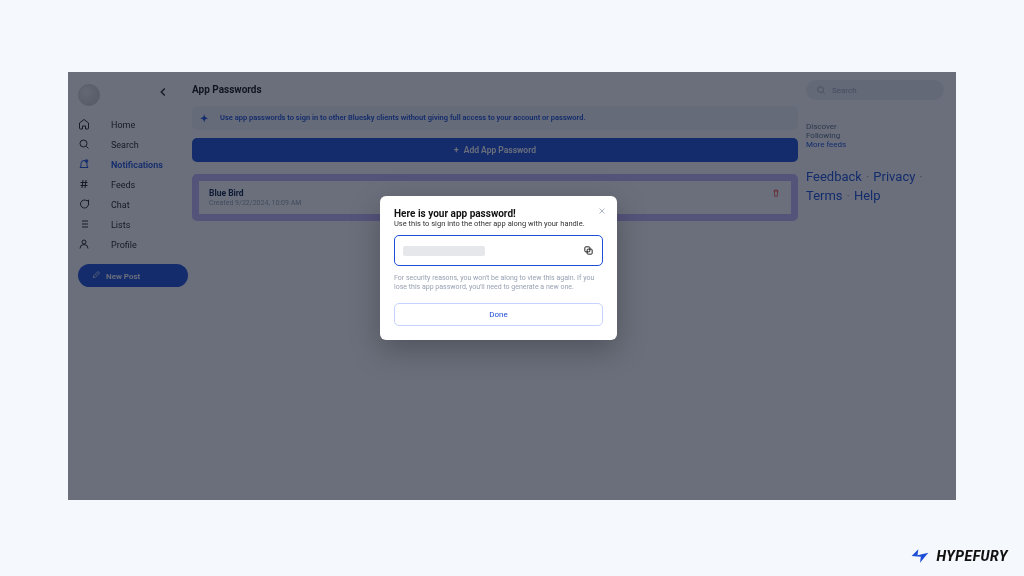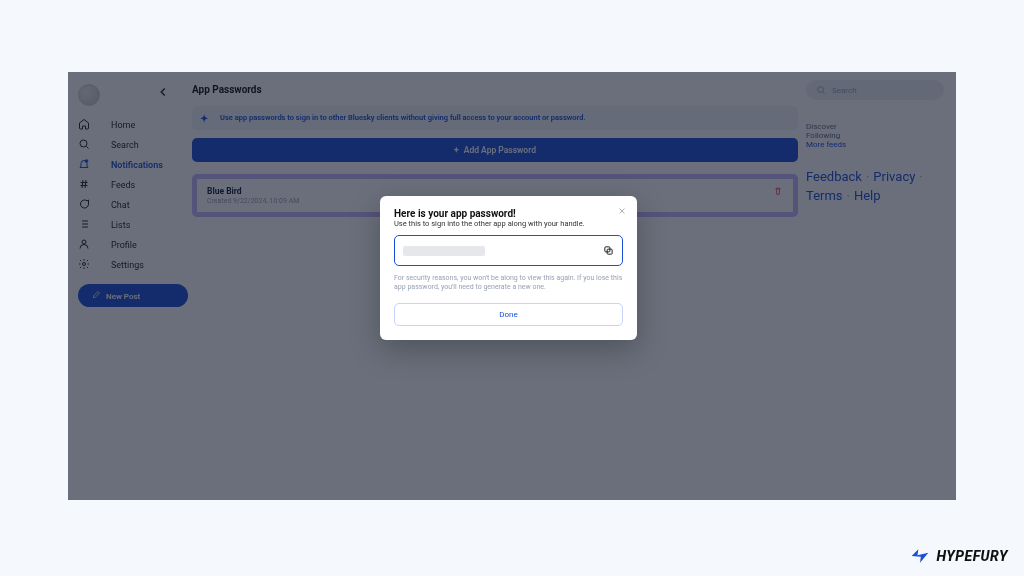--- a/index.html
+++ b/index.html
@@ -14,36 +14,36 @@
 .nav-item.active .ic svg path, .nav-item.active .ic svg circle { stroke: #1d4ed8; }
 .new-post { margin: 10px 0 0 10px; background: #1d4ed8; color: #fff; border: none; border-radius: 14px; padding: 6px 14px; font-size: 8px; font-weight: 600; display: inline-flex; align-items: flex-end; gap: 5px; cursor: pointer; }
 .main { flex: 1; display: flex; flex-direction: column; padding: 6px 8px 0 4px; }
 .main-header { display: flex; align-items: center; position: relative; height: 22px; }
 .back-chevron { position: absolute; left: -36px; top: 6px; cursor: pointer; }
 .page-title { width: 100%; text-align: left; font-size: 10px; font-weight: 700; color: #111; }
 .info-box { margin-top: 6px; background: #f1f4f8; border-radius: 5px; padding: 7px 10px 7px 28px; position: relative; }
 .info-box .info-icon { position: absolute; left: 8px; top: 7px; color: #1d4ed8; font-size: 10px; font-weight: 700; }
 .info-text { font-size: 7.5px; font-weight: 600; color: #1d4ed8; line-height: 1.3; }
 .add-btn { margin-top: 8px; width: 100%; background: #1d4ed8; color: #fff; border: none; border-radius: 5px; padding: 7px 0; font-size: 8.5px; font-weight: 600; cursor: pointer; display: flex; align-items: center; justify-content: center; gap: 5px; }
-.pw-card { margin-top: 12px; border: 5px solid #c4b5fd; border-radius: 5px; padding: 7px 10px; display: flex; justify-content: space-between; align-items: flex-start; }
+.pw-card { margin-top: 12px; border: 7px solid #c4b5fd; border-radius: 5px; padding: 7px 10px; display: flex; justify-content: space-between; align-items: flex-start; }
 .pw-name { font-size: 8.5px; font-weight: 700; color: #0a1f44; }
 .pw-date { font-size: 7px; color: #98a2b3; margin-top: 1px; }
 .trash { color: #ef4444; font-size: 9px; cursor: pointer; }
 .rightcol { width: 150px; padding: 8px 12px 0 0; }
 .search-box { background: #eef0f4; border-radius: 12px; padding: 5px 10px; display: flex; align-items: center; gap: 6px; }
 .search-box svg { flex-shrink: 0; }
 .search-placeholder { font-size: 8px; color: #98a2b3; }
 .right-links { margin-top: 22px; display: flex; flex-direction: column; }
 .right-links span { font-size: 8px; color: #5b6b82; cursor: pointer; }
 .right-links span.more { color: #1d4ed8; }
 .footer-links { margin-top: 20px; font-size: 13px; color: #1d4ed8; display: flex; gap: 4px; flex-wrap: wrap; }
 .footer-links span { cursor: pointer; }
 .footer-links .dot { color: #9aa5b5; }
 .overlay { position: absolute; inset: 0; background: rgba(15, 23, 42, 0.62); }
-.modal { position: absolute; left: 312px; top: 124px; width: 257px; background: #fff; border-radius: 6px; box-shadow: 0 10px 30px rgba(0,0,0,0.25); padding: 12px 14px 14px; }
+.modal { position: absolute; left: 312px; top: 124px; width: 237px; background: #fff; border-radius: 6px; box-shadow: 0 10px 30px rgba(0,0,0,0.25); padding: 12px 14px 14px; }
 .modal-close { position: absolute; right: 10px; top: 10px; color: #9aa5b5; font-size: 10px; cursor: pointer; }
 .modal-title { font-size: 10px; font-weight: 700; color: #111; }
 .modal-sub { font-size: 7.5px; color: #333; }
 .pw-field { margin-top: 7px; border: 1px solid #1d4ed8; border-radius: 5px; padding: 5px 8px; display: flex; align-items: center; justify-content: space-between; }
 .pw-value { background: #e5e7eb; width: 82px; height: 10px; border-radius: 2px; }
 .copy-btn { cursor: pointer; }
 .modal-note { font-size: 7px; color: #98a2b3; margin-top: 8px; line-height: 1.35; }
 .done-btn { margin-top: 10px; width: 100%; background: #fff; color: #1d4ed8; border: 1px solid #c7d2fe; border-radius: 5px; padding: 6px 0; font-size: 8px; font-weight: 400; cursor: pointer; }
 .brand { position: absolute; right: 16px; bottom: 10px; display: flex; align-items: center; gap: 6px; }
 .brand-text { font-size: 14px; font-weight: 800; font-style: italic; letter-spacing: 0.5px; color: #111; text-align: center; }
@@ -117,29 +117,20 @@
       <div class="nav-item">
         <span class="ic">
           <svg width="12" height="12" viewBox="0 0 24 24" fill="none">
               <circle cx="12" cy="8" r="4" stroke="#222" stroke-width="2"></circle>
               <path d="M4 21a8 8 0 0 1 16 0" stroke="#222" stroke-width="2"></path>
             </svg>
         </span>
         <span>Profile</span>
       </div>
 
-      <div class="nav-item">
-        <span class="ic">
-          <svg width="12" height="12" viewBox="0 0 24 24" fill="none">
-              <circle cx="12" cy="12" r="3" stroke="#222" stroke-width="2"></circle>
-              <path d="M12 2v3M12 19v3M4.2 4.2l2.1 2.1M17.7 17.7l2.1 2.1M2 12h3M19 12h3M4.2 19.8l2.1-2.1M17.7 6.3l2.1-2.1" stroke="#222" stroke-width="2"></path>
-            </svg>
-        </span>
-        <span>Settings</span>
-      </div>
 
       <button class="new-post">
         <span>
           <svg width="9" height="9" viewBox="0 0 24 24" fill="none">
               <path d="M4 20h4L20 8l-4-4L4 16v4z" stroke="#fff" stroke-width="2"></path>
             </svg>
         </span>
         <span>New Post</span>
       </button>
     </div>

